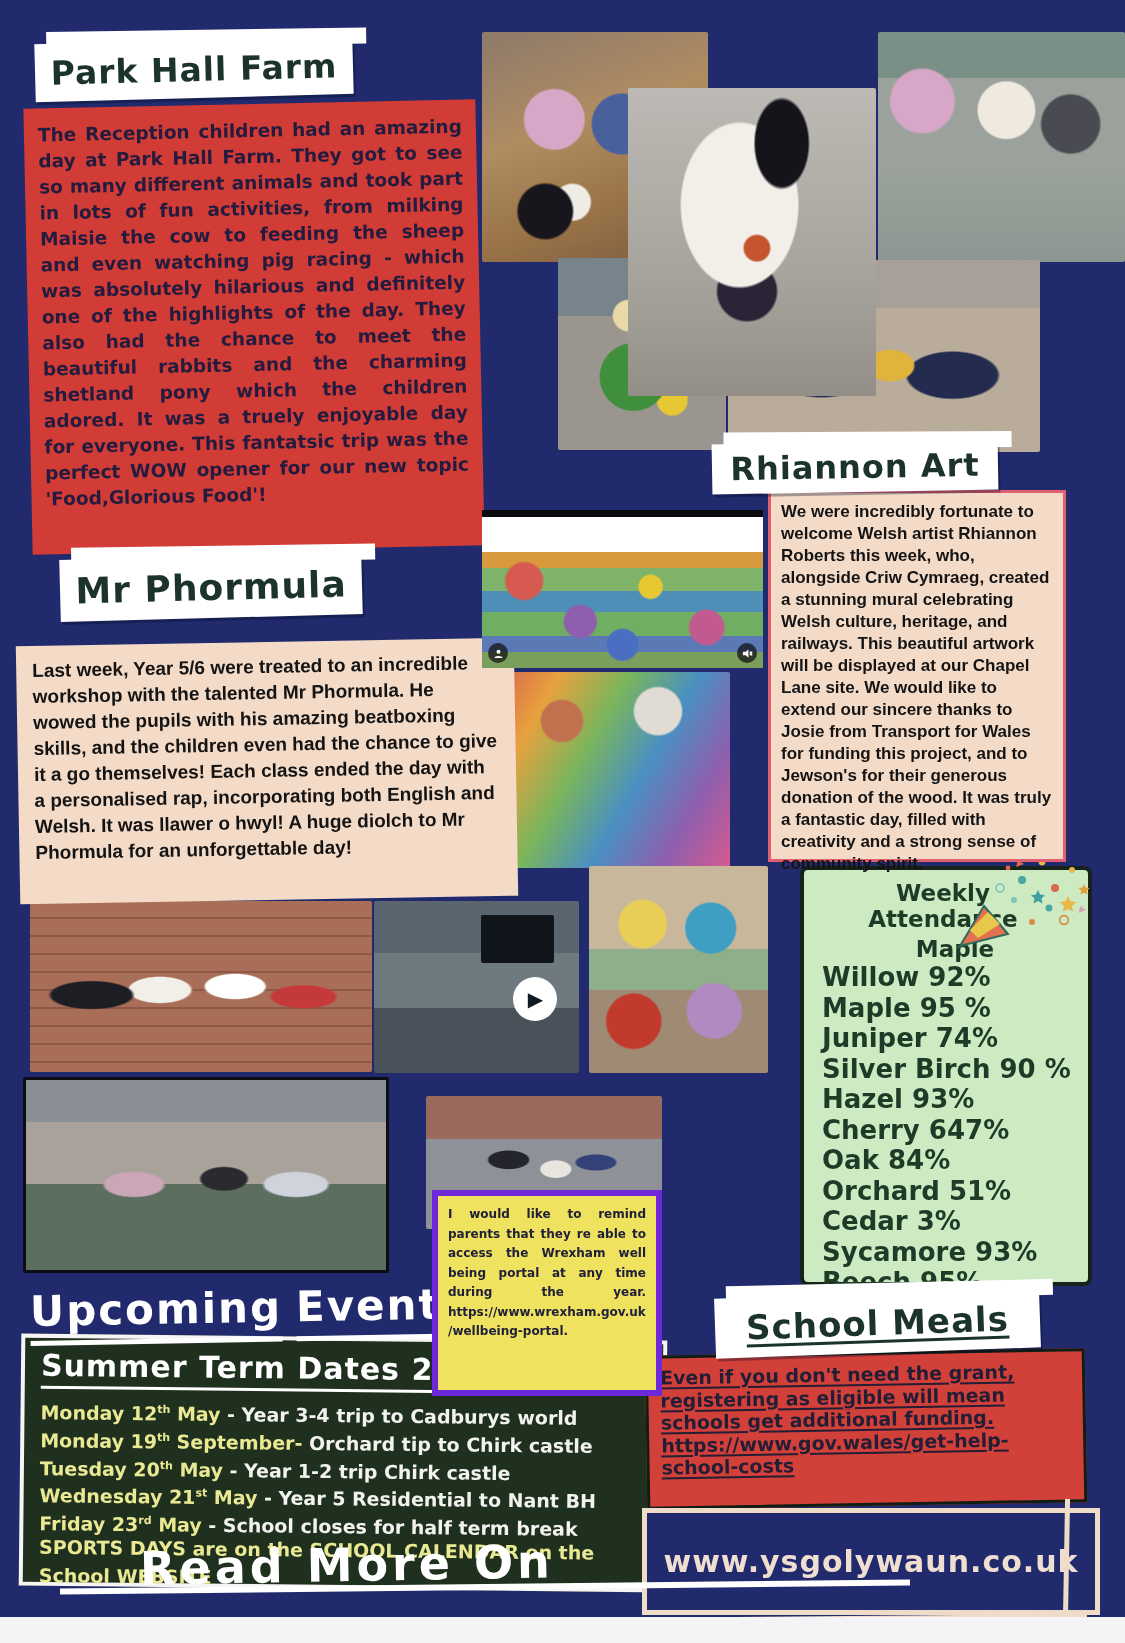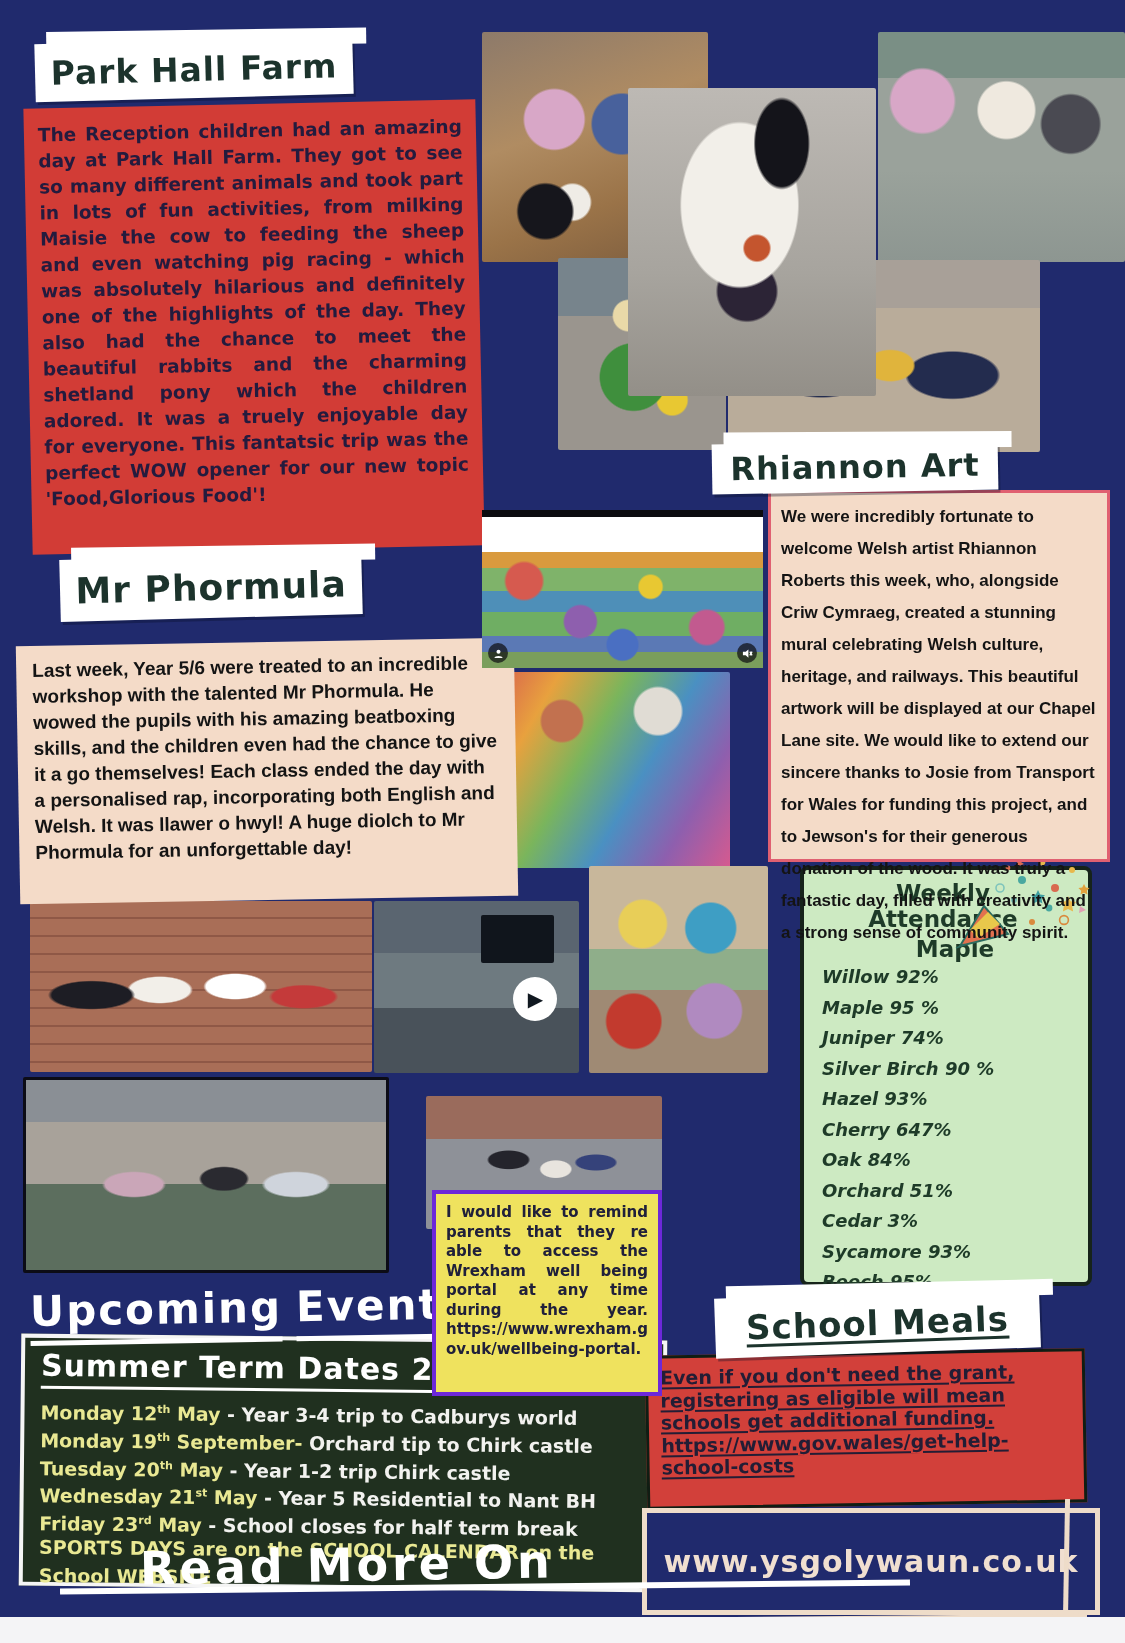--- a/index.html
+++ b/index.html
@@ -31,37 +31,37 @@
     background:#d23c36; transform:rotate(-1.2deg); z-index:2;
     padding:14px 14px; box-sizing:border-box;
     color:#241b3e; font-weight:700; font-size:18.5px; line-height:26px; text-align:justify;
   }
   .box-beige {
     position:absolute; background:#f4dbc8; box-sizing:border-box;
     color:#141414; font-family:"Liberation Sans", sans-serif; font-weight:700;
   }
   .box-phormula { left:18px; top:642px; width:498px; height:258px; transform:rotate(-1deg);
     padding:12px 16px; font-size:19px; line-height:26px; z-index:2; }
-  .box-rhiannon { left:768px; top:490px; width:342px; height:372px;
-    border:3px solid #e06071; padding:8px 10px; font-size:17px; line-height:32px; z-index:4; }
+  .box-rhiannon { left:768px; top:490px; width:298px; height:372px;
+    border:3px solid #e06071; padding:8px 10px; font-size:17px; line-height:22px; z-index:4; }
 
   .box-attendance {
     position:absolute; left:800px; top:866px; width:292px; height:420px;
     background:#cdeac2; border:4px solid #16231a; border-radius:8px; z-index:2;
     color:#1e3b28; font-weight:700; box-sizing:border-box; padding:10px 0 0 18px;
   }
   .att-title { text-align:center; font-size:23px; padding-right:24px; }
   .att-sub   { text-align:center; font-size:23px; margin-top:4px; }
-  .att-row   { font-size:18px; line-height:30.5px;font-style:italic; }
+  .att-row   { font-size:26px; line-height:30.5px; }
   .confetti  { position:absolute; left:952px; top:846px; width:140px; height:108px; z-index:3; }
 
   .note-yellow {
     position:absolute; left:432px; top:1190px; width:230px; height:206px;
-    background:#efe25e; border:4px solid #6d28d9; z-index:6; box-sizing:border-box;
-    padding:9px 10px; color:#20203a; font-weight:700; font-size:15px; line-height:19.5px;
+    background:#efe25e; border:6px solid #6d28d9; z-index:6; box-sizing:border-box;
+    padding:9px 10px; color:#20203a; font-weight:700; font-size:12px; line-height:19.5px;
     text-align:justify; overflow-wrap:anywhere;
   }
   .note-yellow .link { text-decoration:none; color:#20203a; }
 
   .upcoming {
     position:absolute; left:30px; top:1283px; z-index:3; transform:rotate(-1deg);
     color:#ffffff; font-weight:800; font-size:42px; letter-spacing:2px; white-space:nowrap;
   }
   .upcoming span { border-bottom:5px solid #fff; padding-bottom:5px; margin-right:14px; }
 

